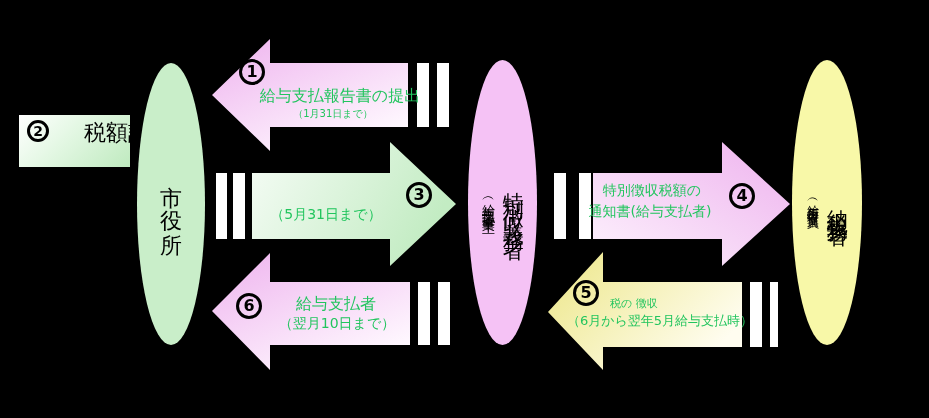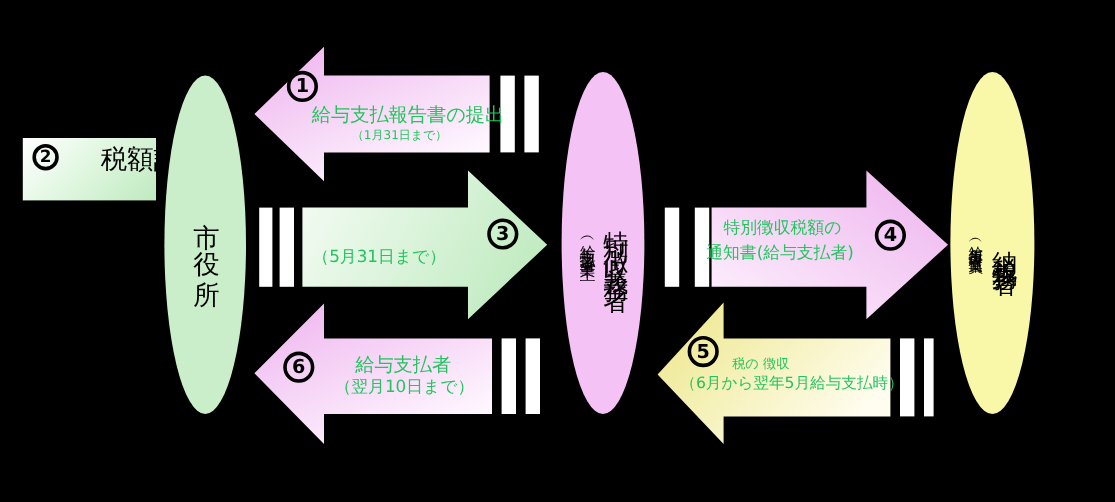--- a/index.html
+++ b/index.html
@@ -79,21 +79,21 @@
     <defs>
       <linearGradient id="g3" x1="0" y1="0" x2="1" y2="0.35">
         <stop offset="0" stop-color="#f6fcf6"></stop>
           <stop offset="1" stop-color="#c3ecc3"></stop>
       </linearGradient>
     </defs>
     <rect x="1" y="33" width="11" height="66" fill="#ffffff"></rect>
     <rect x="18" y="33" width="12" height="66" fill="#ffffff"></rect>
     <polygon points="37,33 175,33 175,2 241,64 175,126 175,99 37,99" fill="url(#g3)"></polygon>
   </svg>
-  <div class="alabel" style="left:316px;top:214px;font-size:14px">（5月31日まで）</div>
+  <div class="alabel" style="left:326px;top:214px;font-size:14px">（5月31日まで）</div>
   <span class="cnum" style="left:419px;top:195px">3</span>
 
   <svg class="arrow-svg" style="left:550px;top:138px" width="245" height="132">
     <defs>
       <linearGradient id="g4" x1="0" y1="1" x2="1" y2="0">
         <stop offset="0" stop-color="#fdf3fd"></stop>
           <stop offset="1" stop-color="#eeb2ee"></stop>
       </linearGradient>
     </defs>
     <rect x="4" y="35" width="12" height="66" fill="#ffffff"></rect>

